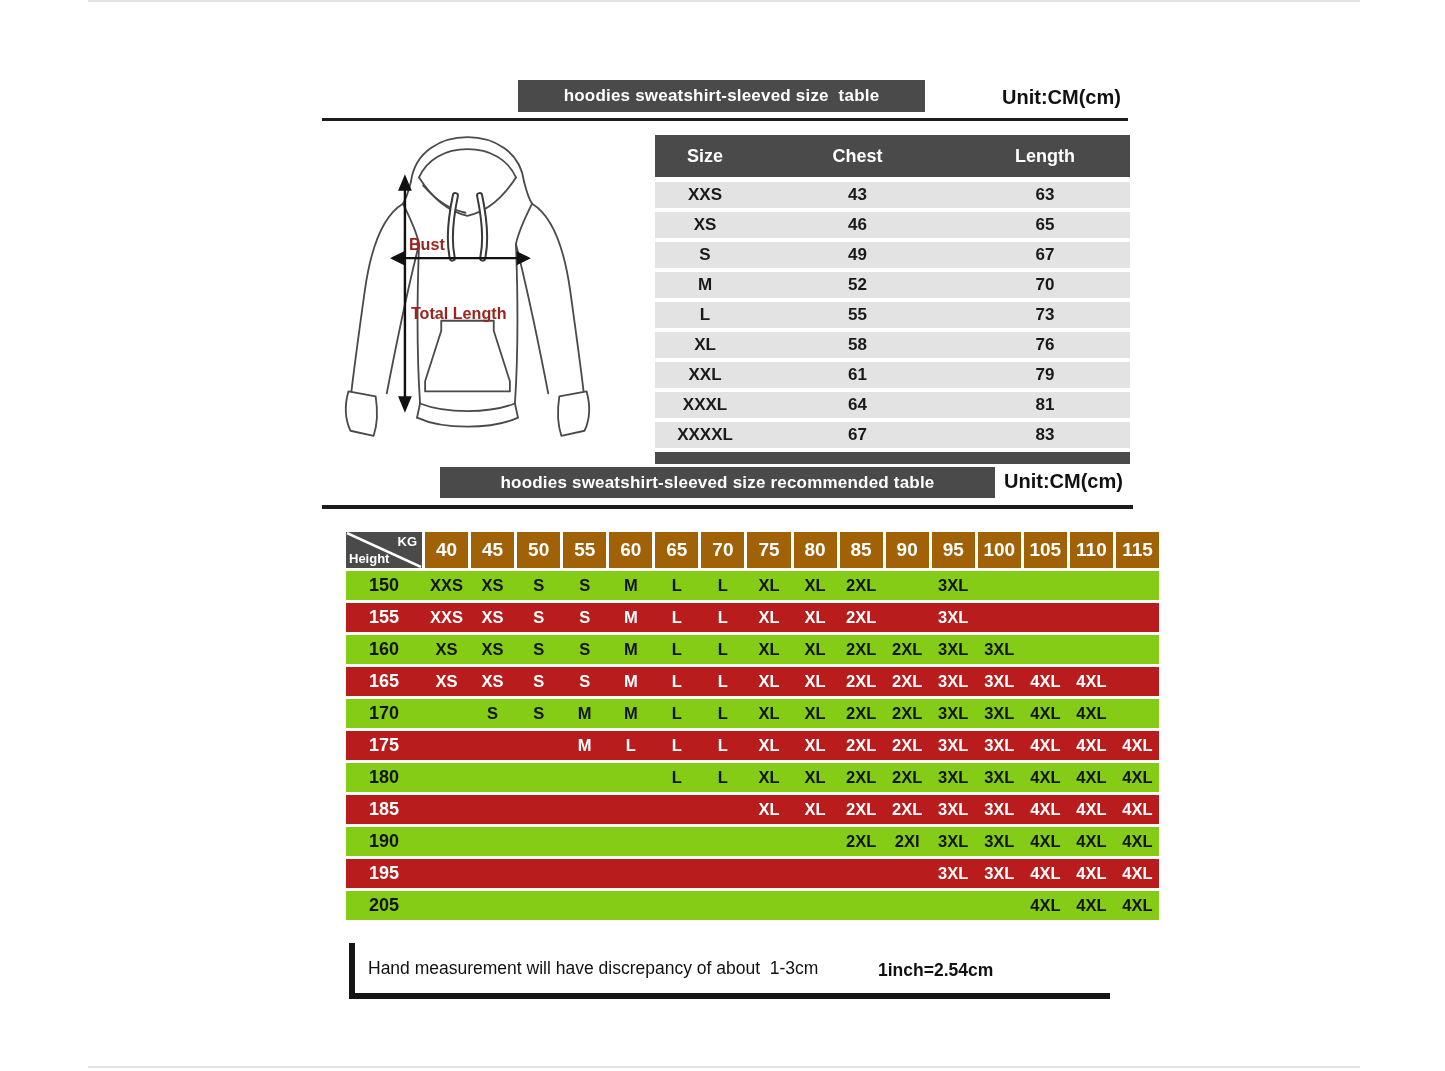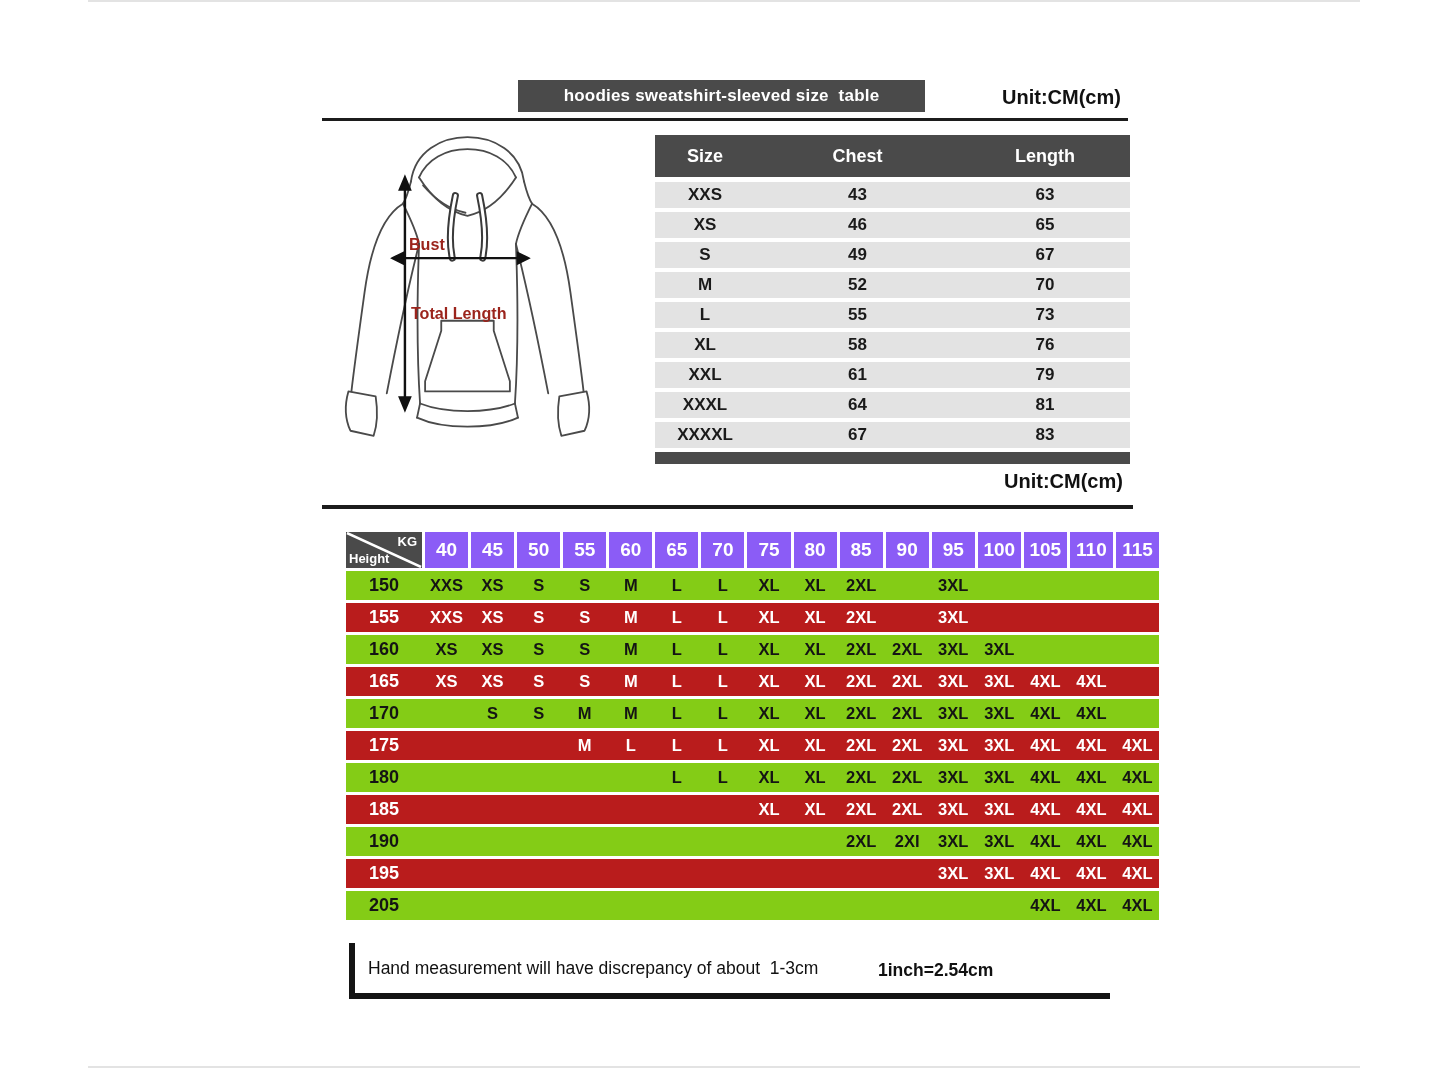--- a/index.html
+++ b/index.html
@@ -32,21 +32,21 @@
   .st-grid{display:grid;grid-template-columns:100px 205px 170px;}
   .st-header{height:42px;background:#4a4a4a;color:#fff;font-weight:bold;font-size:18px;margin-bottom:5px;}
   .st-header div,.st-row div{display:flex;align-items:center;justify-content:center;}
   .st-row{height:26px;background:#e3e3e3;margin-bottom:4px;font-weight:bold;font-size:17px;color:#1a1a1a;}
   .st-bar{height:12px;background:#4a4a4a;margin-top:1px;}
 
   
   .matrix{position:absolute;left:322px;top:532px;width:813px;padding-left:24px;}
   .mx-grid{display:grid;grid-template-columns:76px repeat(16,1fr);column-gap:3px;}
   .mx-header{height:36px;margin-bottom:2px;}
-  .mx-wbox{background:#8b5cf6;color:#fff;font-weight:bold;font-size:19px;display:flex;align-items:center;justify-content:center;}
+  .mx-wbox{background:#a16207;color:#fff;font-weight:bold;font-size:19px;display:flex;align-items:center;justify-content:center;}
   .mx-corner{position:relative;background:#4a4a4a;color:#fff;font-weight:bold;}
   .mx-corner svg{position:absolute;left:0;top:0;}
   .corner-top{position:absolute;right:5px;top:2px;font-size:13px;}
   .corner-bottom{position:absolute;left:3px;bottom:2px;font-size:13px;}
   .mx-row{height:29px;margin-top:3px;font-weight:bold;}
   .mx-row div{display:flex;align-items:center;justify-content:center;font-size:16.5px;}
   .mx-row .mx-label{font-size:18px;}
   .mx-row.light{background:#84cc16;color:#141414;}
   .mx-row.dark{background:#b91c1c;color:#ffffff;}
 
@@ -159,20 +159,21 @@
         </div>
         <div class="st-grid st-row">
           <div>XXXXL</div>
           <div>67</div>
           <div>83</div>
         </div>
       </div>
     <div class="st-bar"></div>
   </div>
 
+  <div class="title-box t2">hoodies sweatshirt-sleeved size recommended table</div>
   <div class="unit u2">Unit:CM(cm)</div>
   <div class="rule r2"></div>
 
   <div class="matrix">
     <div class="mx-grid mx-header">
       <div class="mx-corner">
         <svg width="76" height="36">
           <line x1="1" y1="1" x2="75" y2="35" stroke="#ffffff" stroke-width="2.5"></line>
         </svg>
         <span class="corner-top">KG</span>

